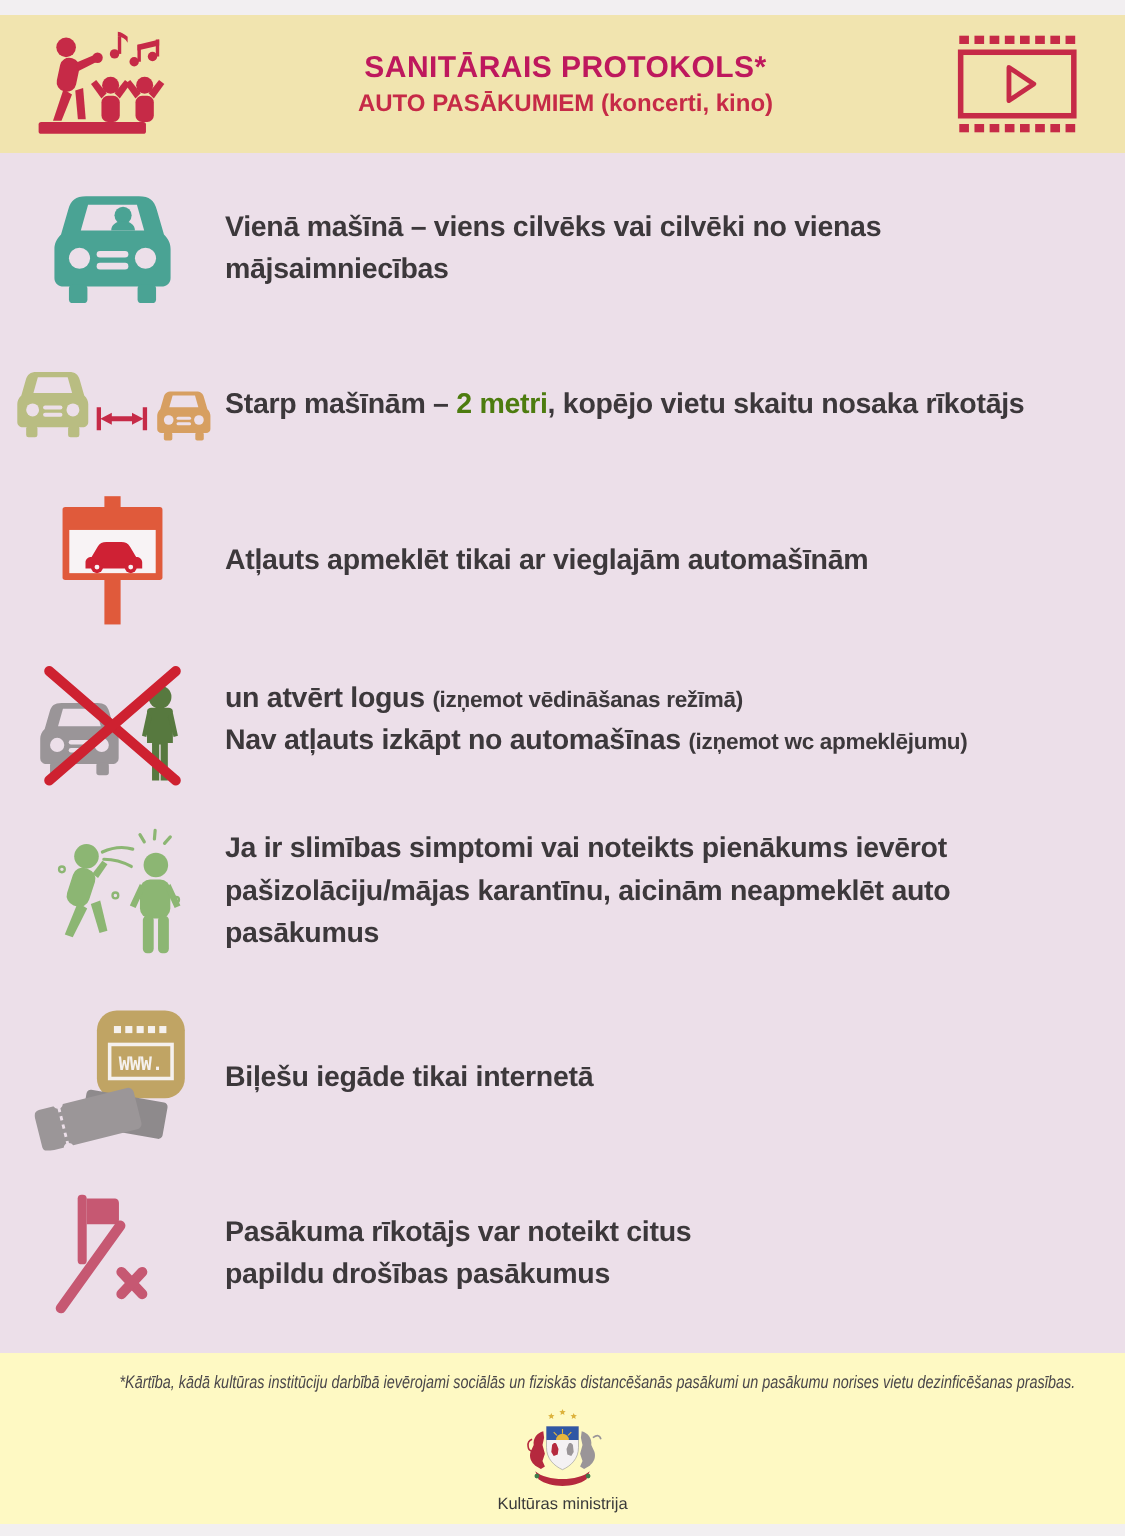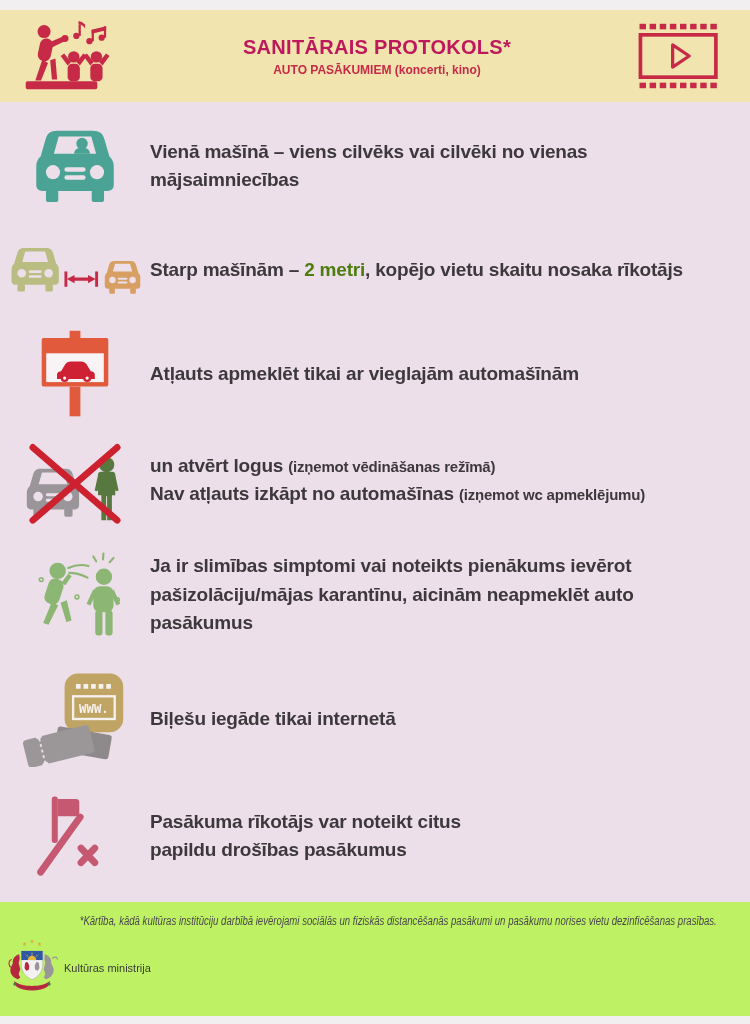--- a/index.html
+++ b/index.html
@@ -5,42 +5,42 @@
   *{margin:0;padding:0;box-sizing:border-box}
   html,body{width:750px;height:1024px}
   body{font-family:"Liberation Sans",sans-serif;background:#ffffff}
   .page{width:750px;height:1024px;background:#f2eff1;overflow:hidden}
 
   
   .header{margin-top:10px;height:92px;background:#f1e4af;display:flex;align-items:center;padding:0 24px}
   .header-icon{flex:0 0 auto;display:flex;align-items:center;justify-content:center}
   .header-titles{flex:1;text-align:center;padding:0 6px}
   .title{font-size:20px;font-weight:bold;color:#be185d;letter-spacing:.3px}
-  .subtitle{font-size:12px;font-weight:bold;color:#c62a47;margin-top:4px}
+  .subtitle{font-size:16px;font-weight:bold;color:#c62a47;margin-top:4px}
 
   
   .main{margin-top:0;height:800px;background:#ecdfe9;padding-top:8px}
   .row{display:flex;align-items:center}
   .icon-cell{flex:0 0 150px;width:150px;display:flex;justify-content:center;align-items:center}
   .text-cell{flex:1;padding-right:28px}
   .rule-text{font-size:19px;font-weight:bold;color:#3c383b;line-height:1.5;letter-spacing:-.2px}
   .rule-text .small{font-size:15px}
   .hl{color:#4d7c0f}
   .line{display:block;white-space:nowrap}
   .row-1{height:112px}.row-2{height:96px}.row-3{height:112px}.row-4{height:100px}
   .row-5{height:130px}.row-6{height:118px}.row-7{height:116px}
   .row-1 .rule-text{max-width:560px}
   .row-2 .rule-text{max-width:560px}
   .row-5 .rule-text{max-width:505px}
 
   
-  .footer{height:114px;background:#bef264;text-align:center;padding-top:12px}
+  .footer{height:114px;background:#fef9c3;text-align:center;padding-top:12px}
   .note{font-size:12px;font-style:italic;color:#4a474a;white-space:nowrap}
   .note-inner{display:inline-block;transform:scaleX(.8);transform-origin:center}
-  .ministry{margin-top:10px;display:flex;align-items:center}
+  .ministry{margin-top:10px;display:flex;flex-direction:column;align-items:center}
   .ministry-label{font-size:11px;color:#3a3a3a;margin-top:1px}
 </style>
 </head>
 <body>
 
 <svg width="0" height="0" style="position:absolute" aria-hidden="true">
   <defs>
     <g id="carshape">
       <path d="M30 10 h40 c8 0 11.5 3 13.5 10 l5.5 19 c3.5 3.5 5 7 5 11 v22 c0 4 -3 6.5 -7 6.5 H13 c-4 0 -7 -2.5 -7 -6.5 V50 c0 -4 1.5 -7.5 5 -11 l5.5 -19 c2 -7 5.5 -10 13.5 -10 z"></path>
       <rect x="17" y="77" width="14" height="14" rx="3"></rect>

